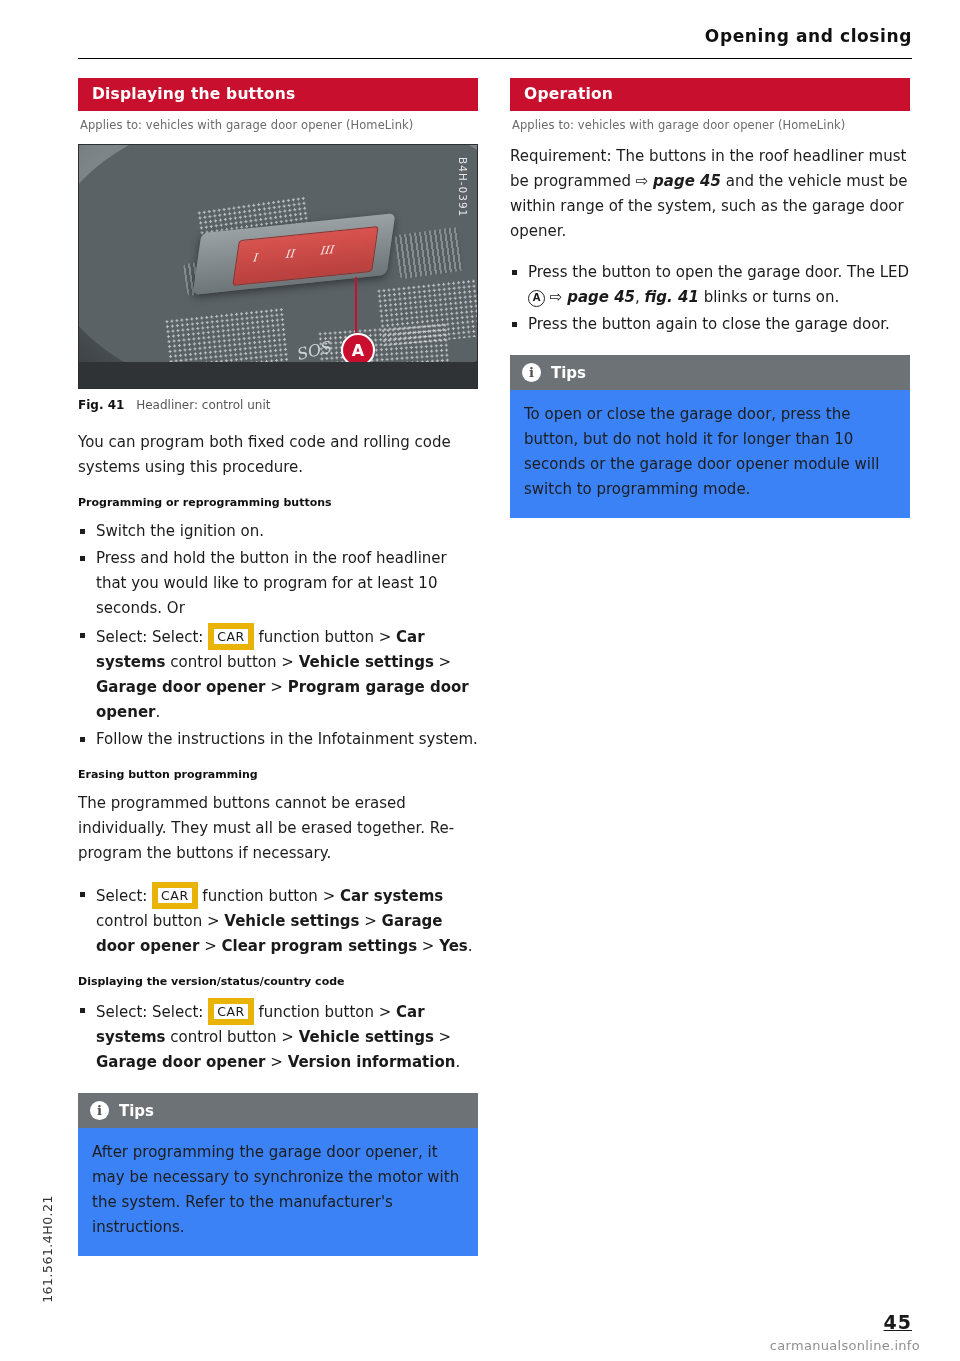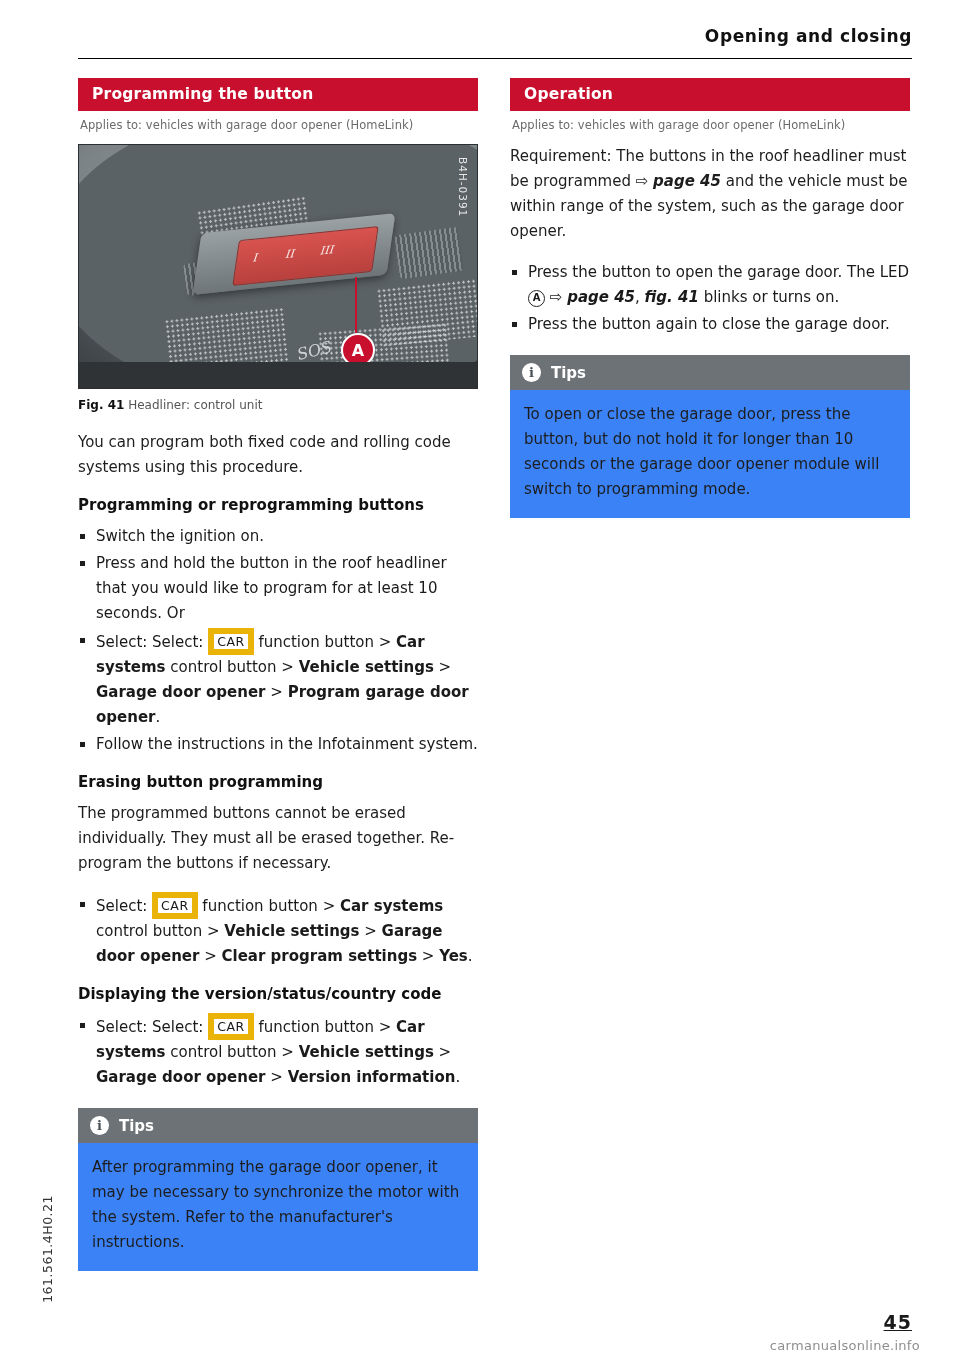--- a/index.html
+++ b/index.html
@@ -194,31 +194,31 @@
     left: 0; right: 0; bottom: 0;
     height: 26px;
     background: #2f3336;
   }
   .fig-caption {
     margin: 9px 0 18px 0;
     font-size: 12px;
     color: #333;
   }
   .fig-caption b { font-weight: bold; color: #111; }
-  .fig-caption span { color: #555; }
+  .fig-caption span { color: #555; margin-left: 8px; }
 
   
   p.body, .body {
     font-size: 15px;
     line-height: 25px;
     margin: 0 0 16px 0;
     color: #1d1d1d;
   }
   h3.sub {
-    font-size: 15px;
+    font-size: 11px;
     font-weight: bold;
     margin: 0 0 10px 0;
     color: #111;
   }
   ul.bullets {
     list-style: none;
     margin: 0 0 16px 0;
     padding: 0;
   }
   ul.bullets > li {
@@ -332,21 +332,21 @@
 </head>
 <body>
 
 <div class="page">
 
   <div class="page-header">Opening and closing</div>
   <div class="header-rule"></div>
 
   <div class="col col-left">
 
-    <div class="section-bar">Programming the button</div>
+    <div class="section-bar">Displaying the buttons</div>
     <div class="applies">Applies to: vehicles with garage door opener (HomeLink)</div>
 
     <div class="figure">
       <div class="fig-inner"></div>
       <div class="headliner-curve"></div>
       <div class="headliner-curve2"></div>
       <div class="dot-pattern dp1"></div>
       <div class="dot-pattern dp2"></div>
       <div class="dot-pattern dp3"></div>
       <div class="dot-pattern dp4"></div>

